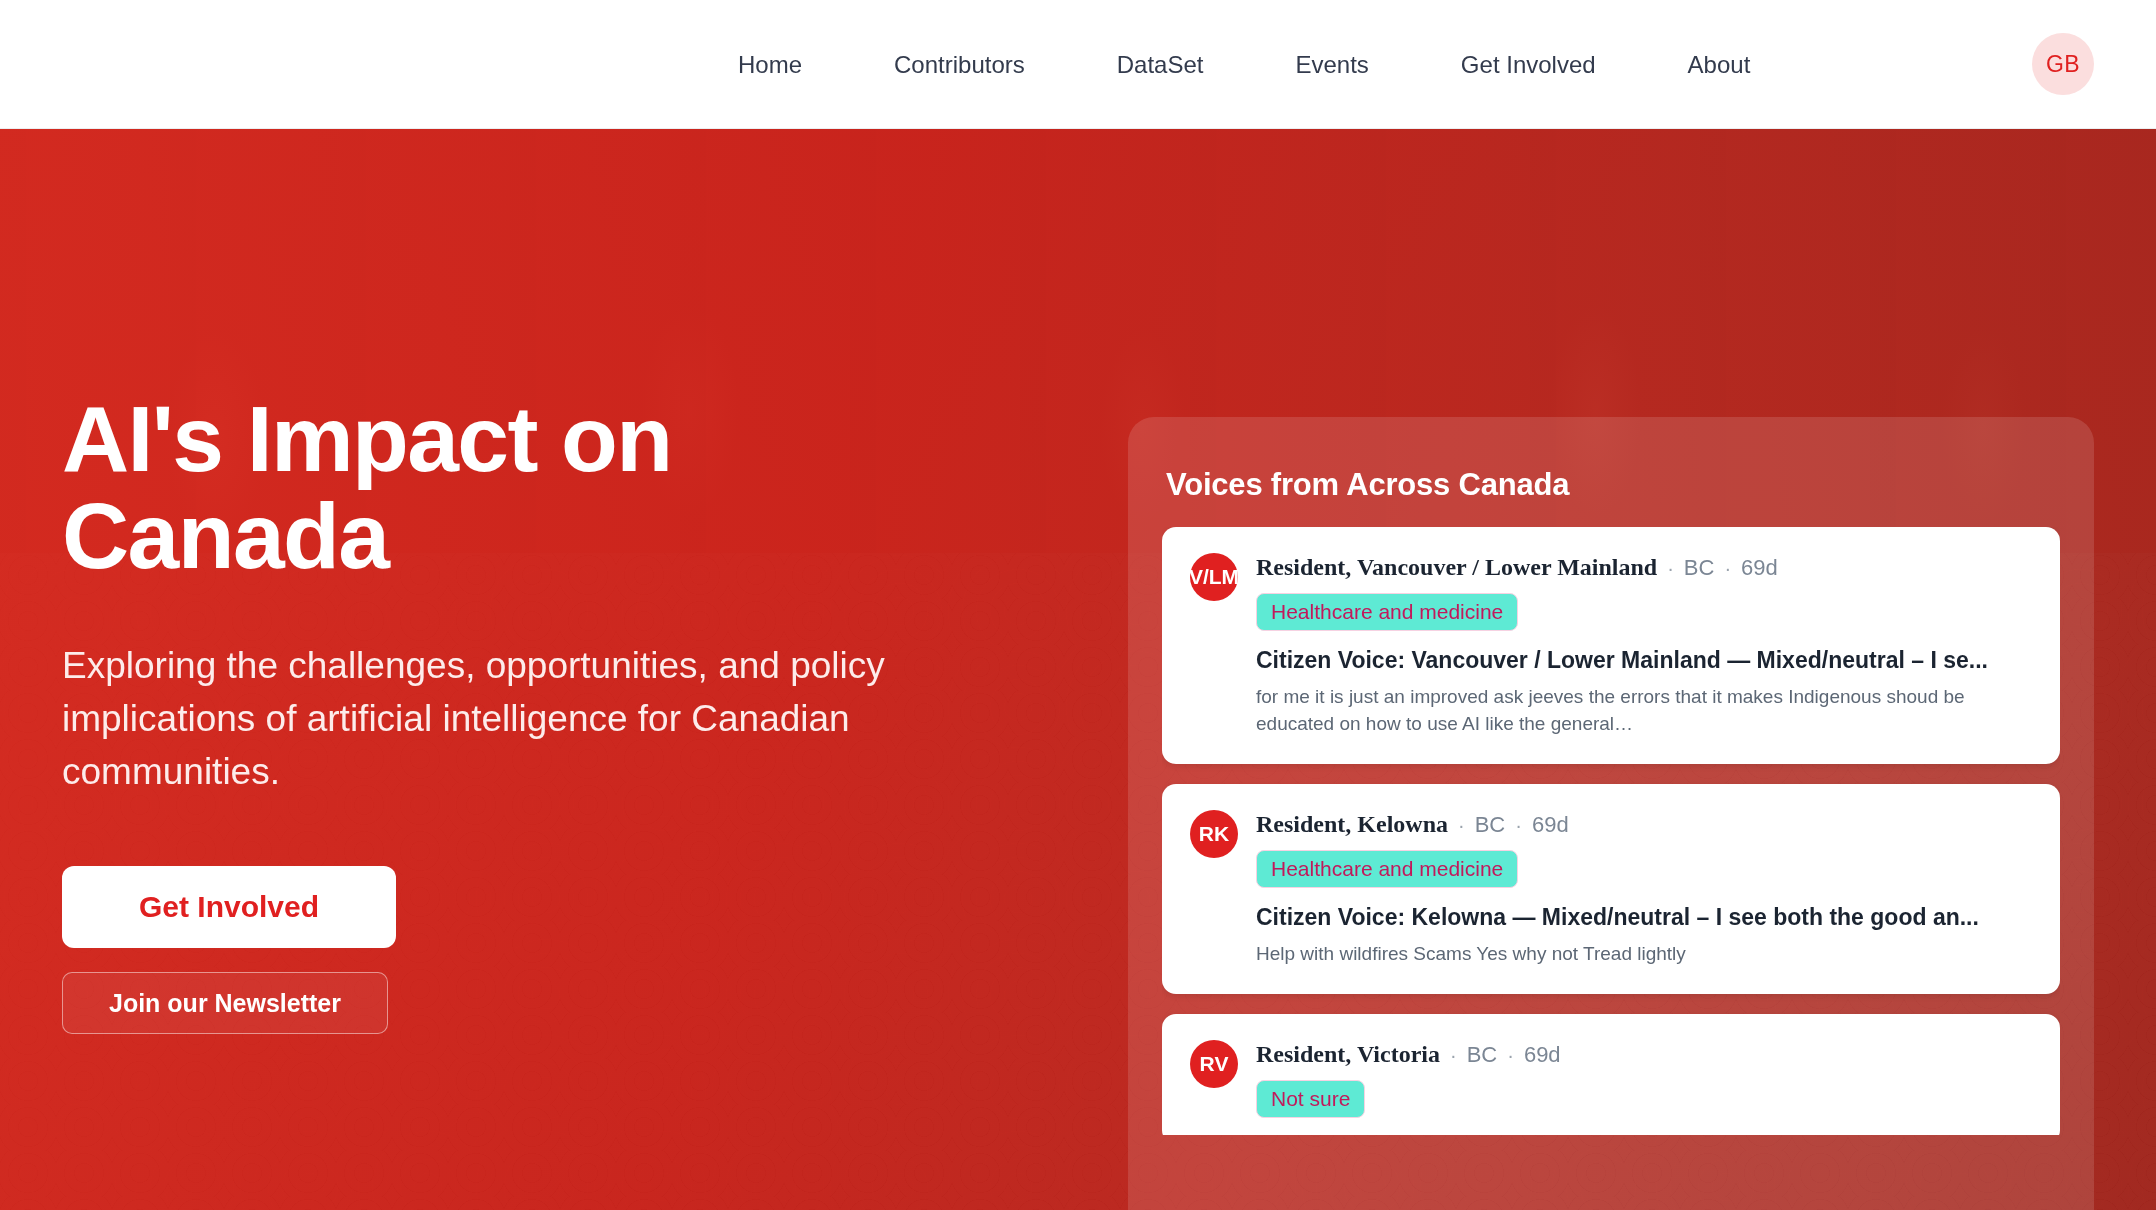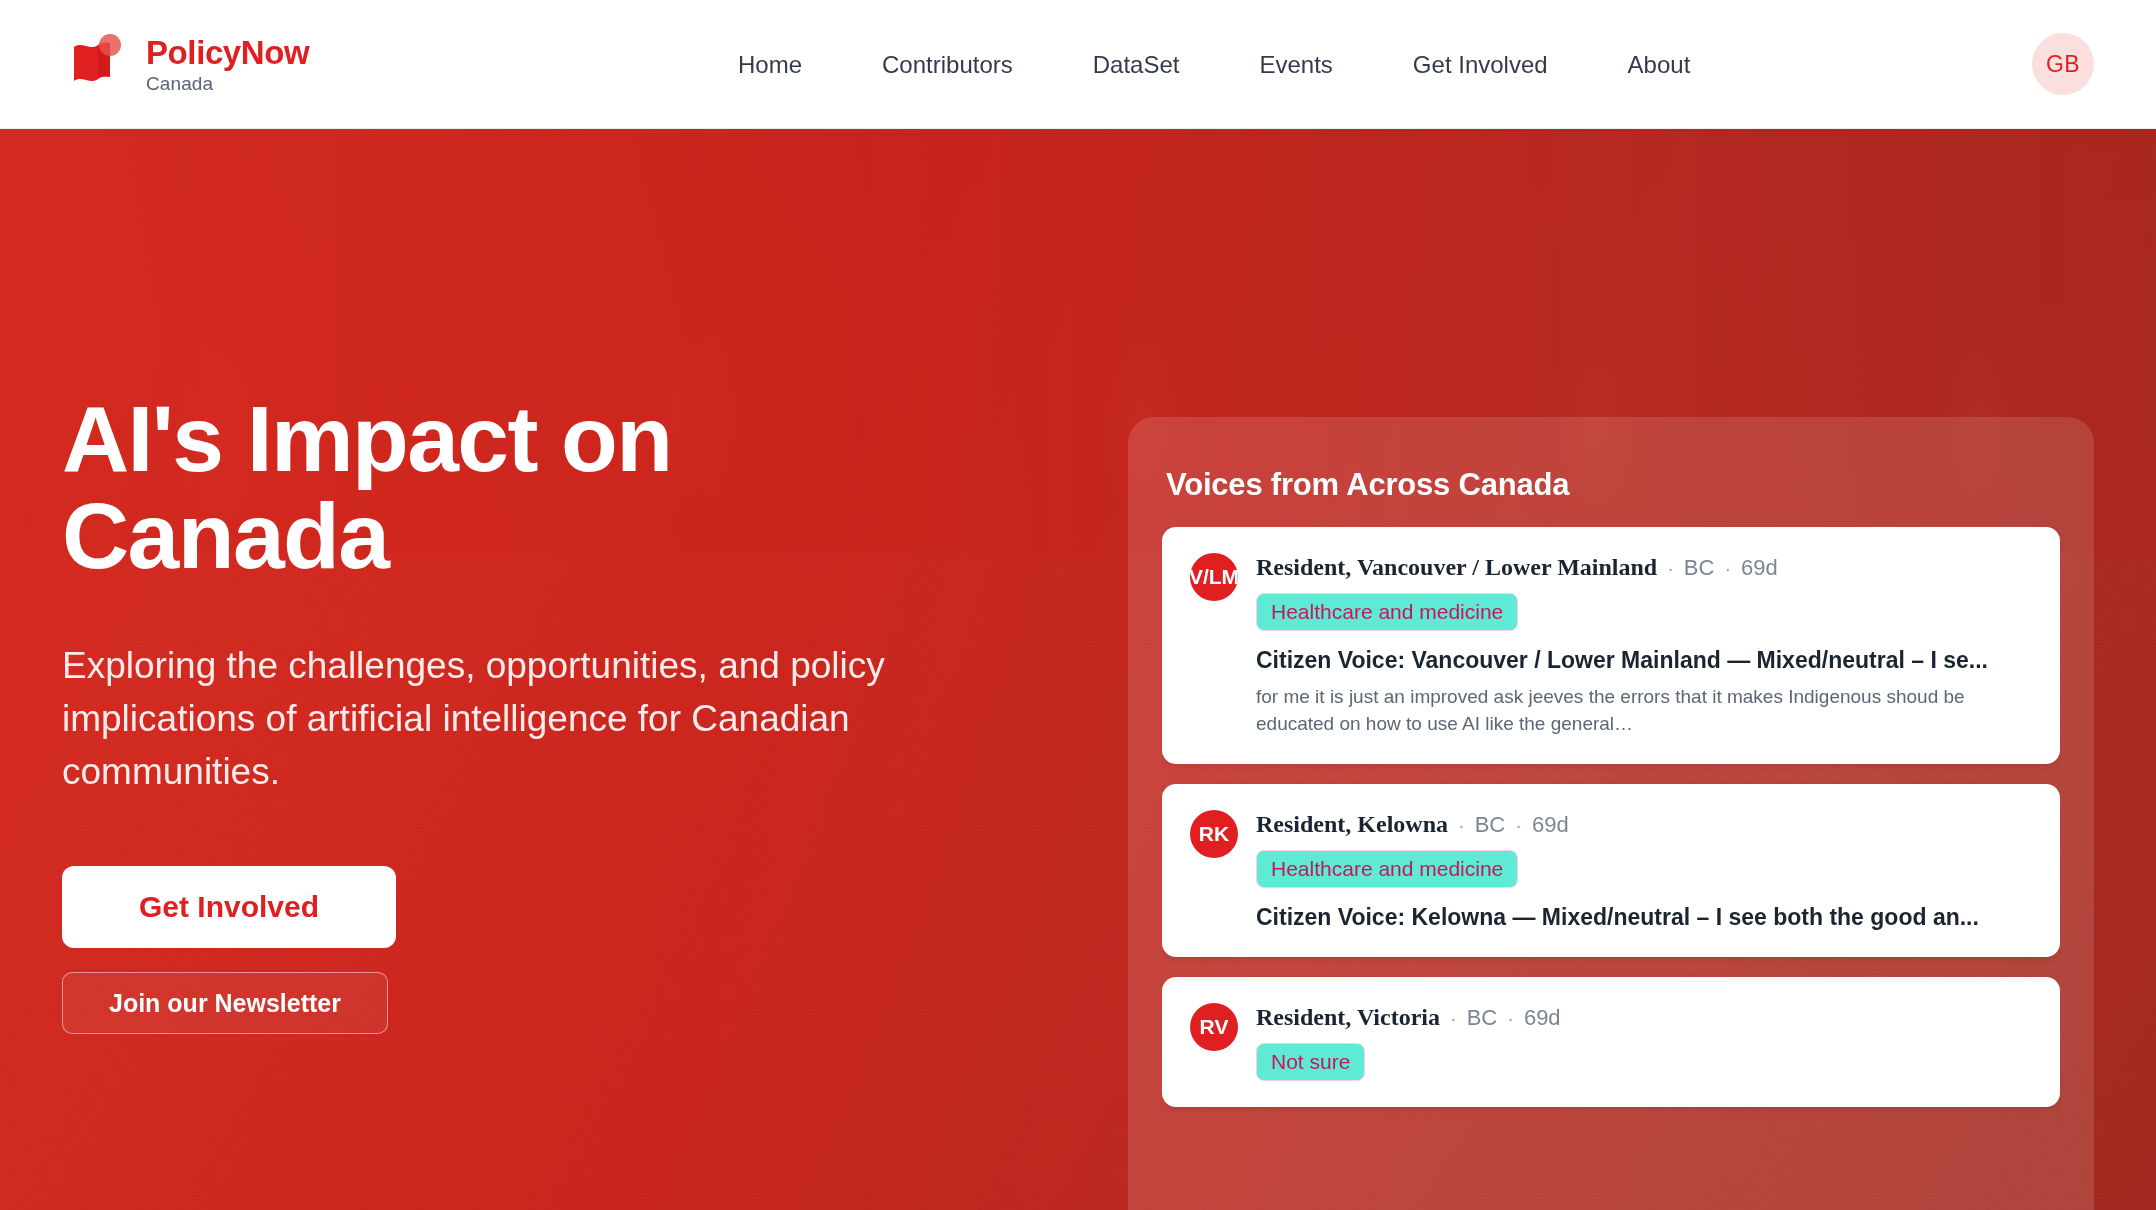--- a/index.html
+++ b/index.html
@@ -47,21 +47,21 @@
     letter-spacing:0.1px;
   }
 
   .nav {
     position:absolute;
     left:700px;
     top:0;
     height:129px;
     display:flex;
     align-items:center;
-    gap:4px;
+    gap:16px;
   }
   .nav-item {
     font-size:24px;
     color:#333b4d;
     padding:0 38px;
     cursor:pointer;
     white-space:nowrap;
   }
 
   .avatar {
@@ -293,33 +293,20 @@
     font-size:19px;
     line-height:1.42;
     color:#5c6775;
   }
 </style>
 </head>
 <body>
 
 <div class="header">
 
-  <div class="brand">
-    <div class="logo-mark">
-      <svg width="62" height="62" viewBox="0 0 62 62" aria-hidden="true">
-        <path d="M8 14 C16 8, 24 18, 32 12 L32 46 C24 52, 16 42, 8 48 Z" fill="#e02020"></path>
-        <path d="M32 12 C36 9, 40 10, 44 10 L44 44 C40 44, 36 43, 32 46 Z" fill="#d11a1a"></path>
-        <circle cx="44" cy="12" r="11" fill="#e8514c" opacity="0.82"></circle>
-      </svg>
-    </div>
-    <div class="brand-text">
-      <span class="brand-title">PolicyNow</span>
-      <span class="brand-sub">Canada</span>
-    </div>
-  </div>
 
   <nav class="nav">
     <span class="nav-item">Home</span>
     <span class="nav-item">Contributors</span>
     <span class="nav-item">DataSet</span>
     <span class="nav-item">Events</span>
     <span class="nav-item">Get Involved</span>
     <span class="nav-item">About</span>
   </nav>
 
@@ -376,20 +363,21 @@
             <div class="vc-body">
               <div class="vc-meta">
                 <span class="vc-name">Resident, Kelowna</span>
                 <span class="vc-dot">·</span>
                 <span class="vc-region">BC</span>
                 <span class="vc-dot">·</span>
                 <span class="vc-age">69d</span>
               </div>
               <span class="vc-badge">Healthcare and medicine</span>
               <div class="vc-headline">Citizen Voice: Kelowna — Mixed/neutral – I see both the good an...</div>
+              <div class="vc-excerpt">Help with wildfires Scams Yes why not Tread lightly</div>
             </div>
           </div>
         </div>
 
         <div class="voice-card">
           <div class="vc-head">
             <div class="vc-avatar">RV</div>
             <div class="vc-body">
               <div class="vc-meta">
                 <span class="vc-name">Resident, Victoria</span>

